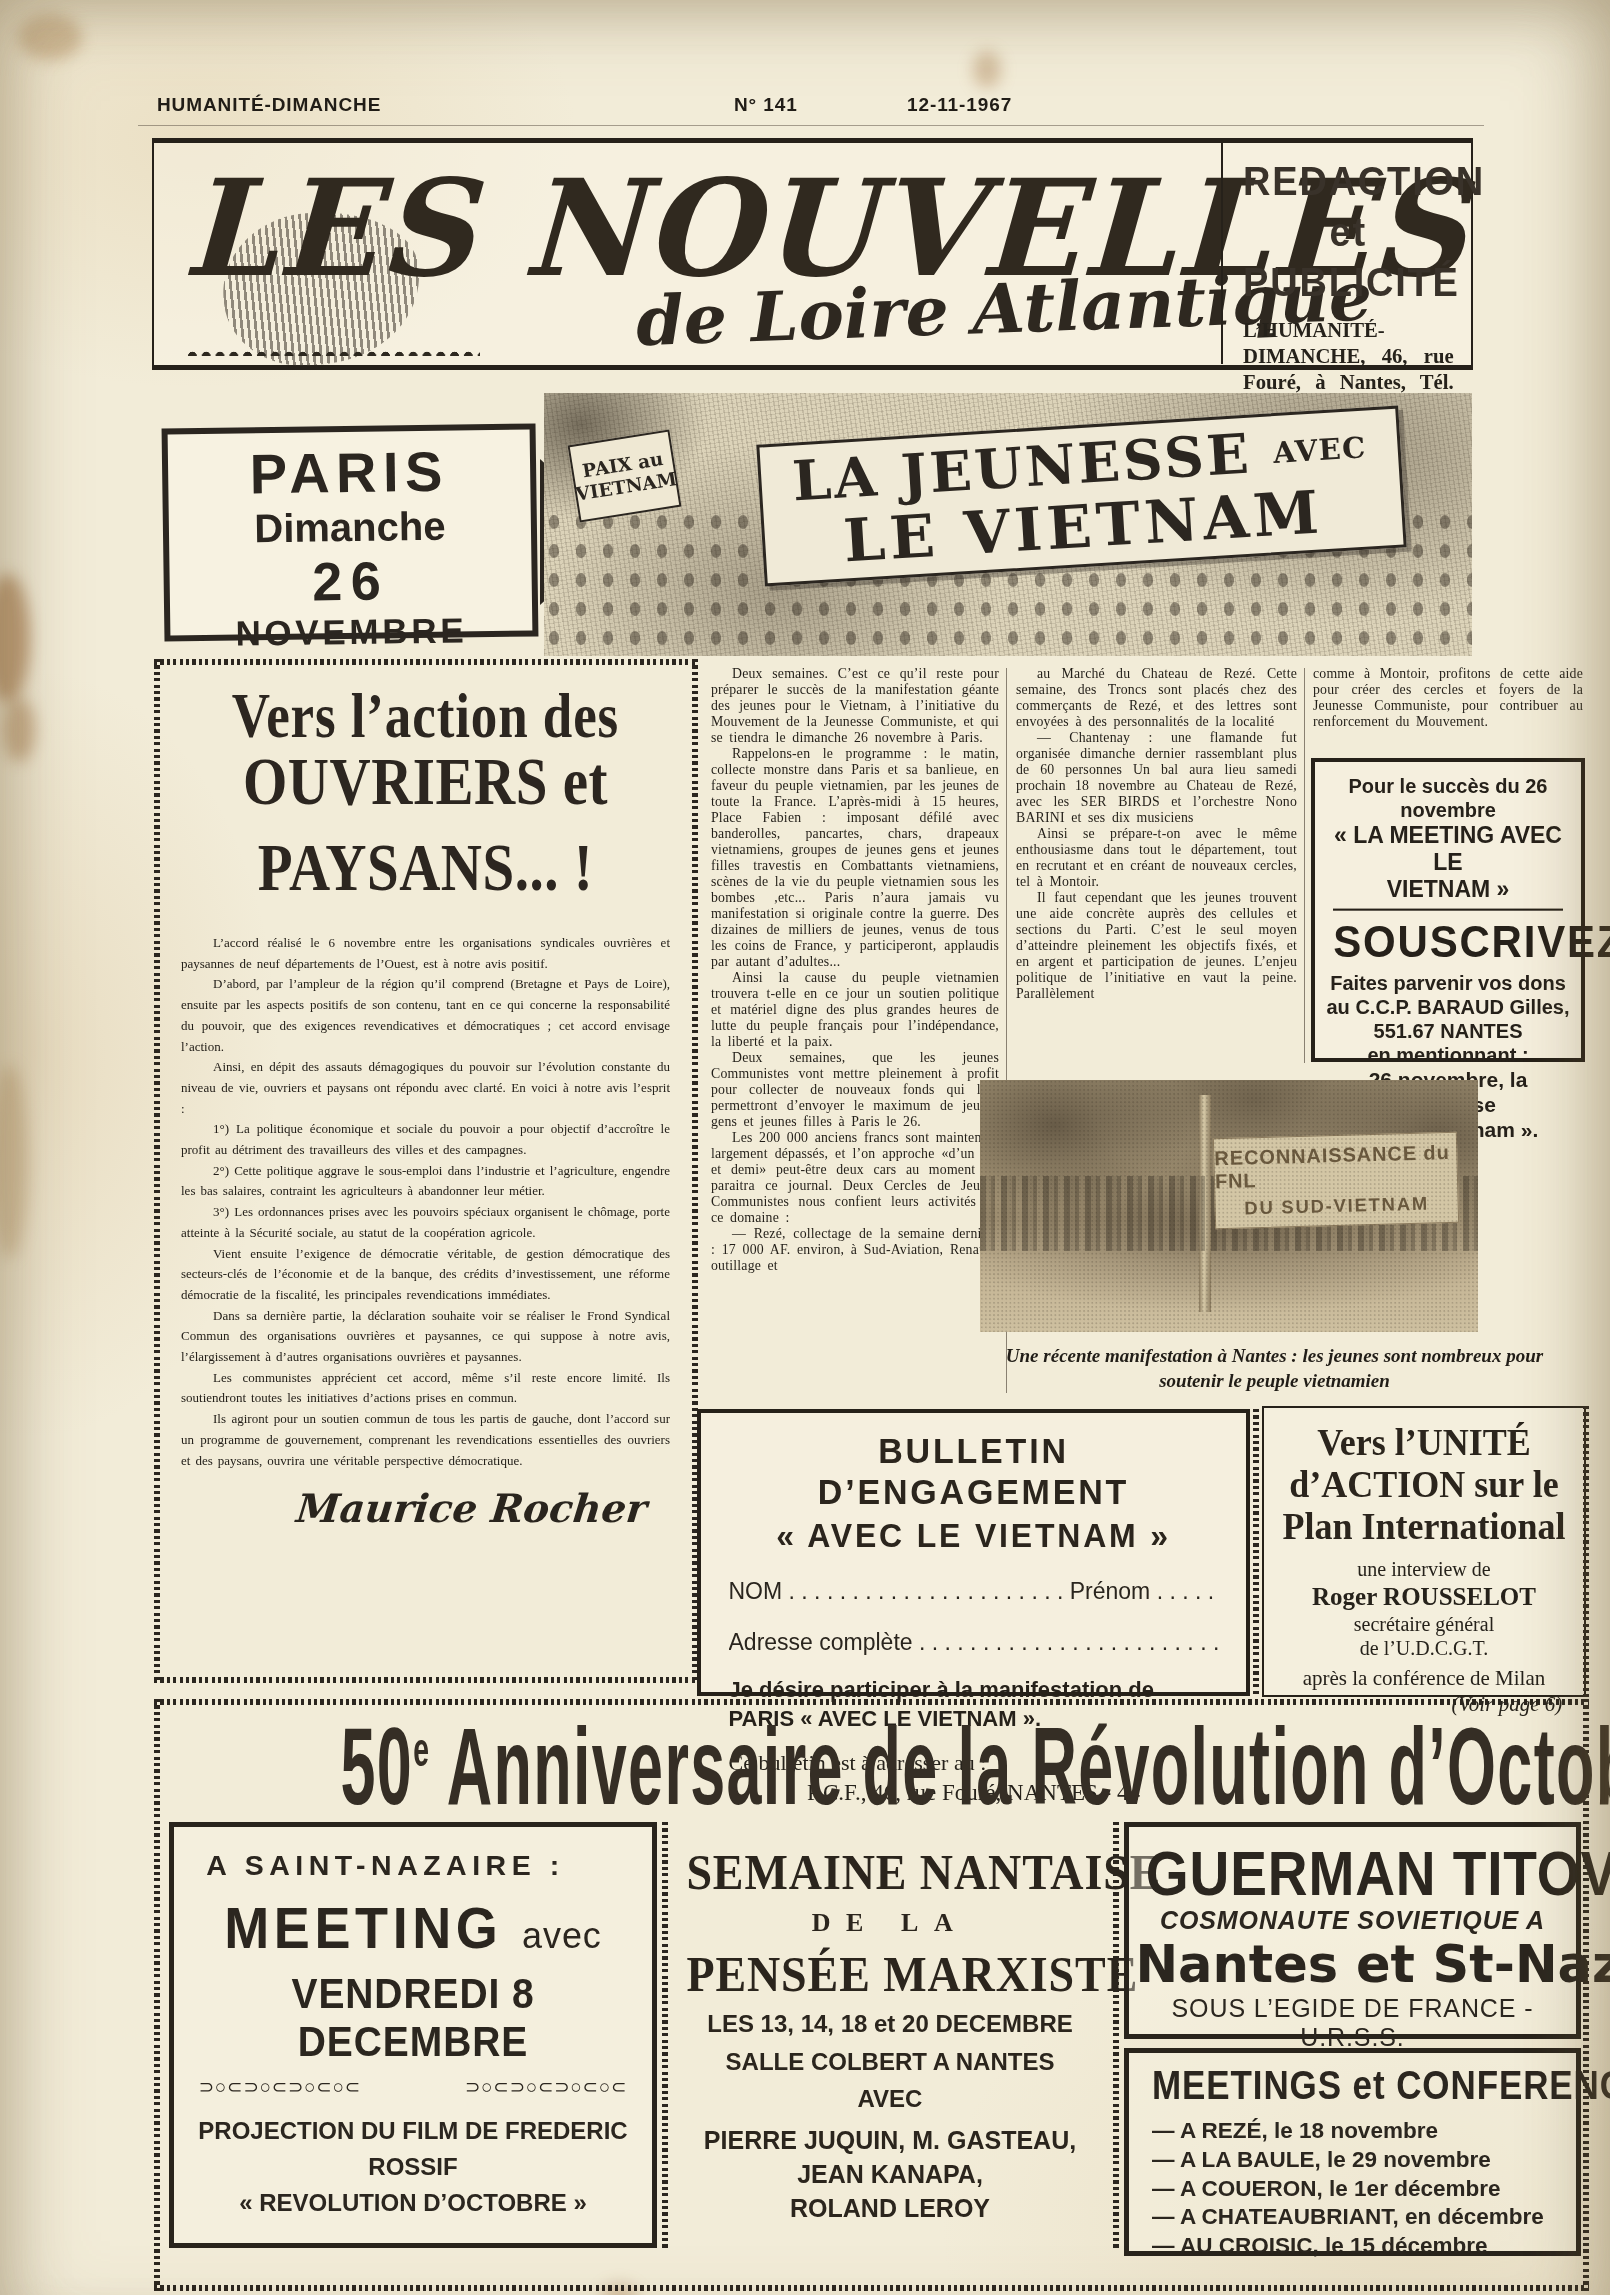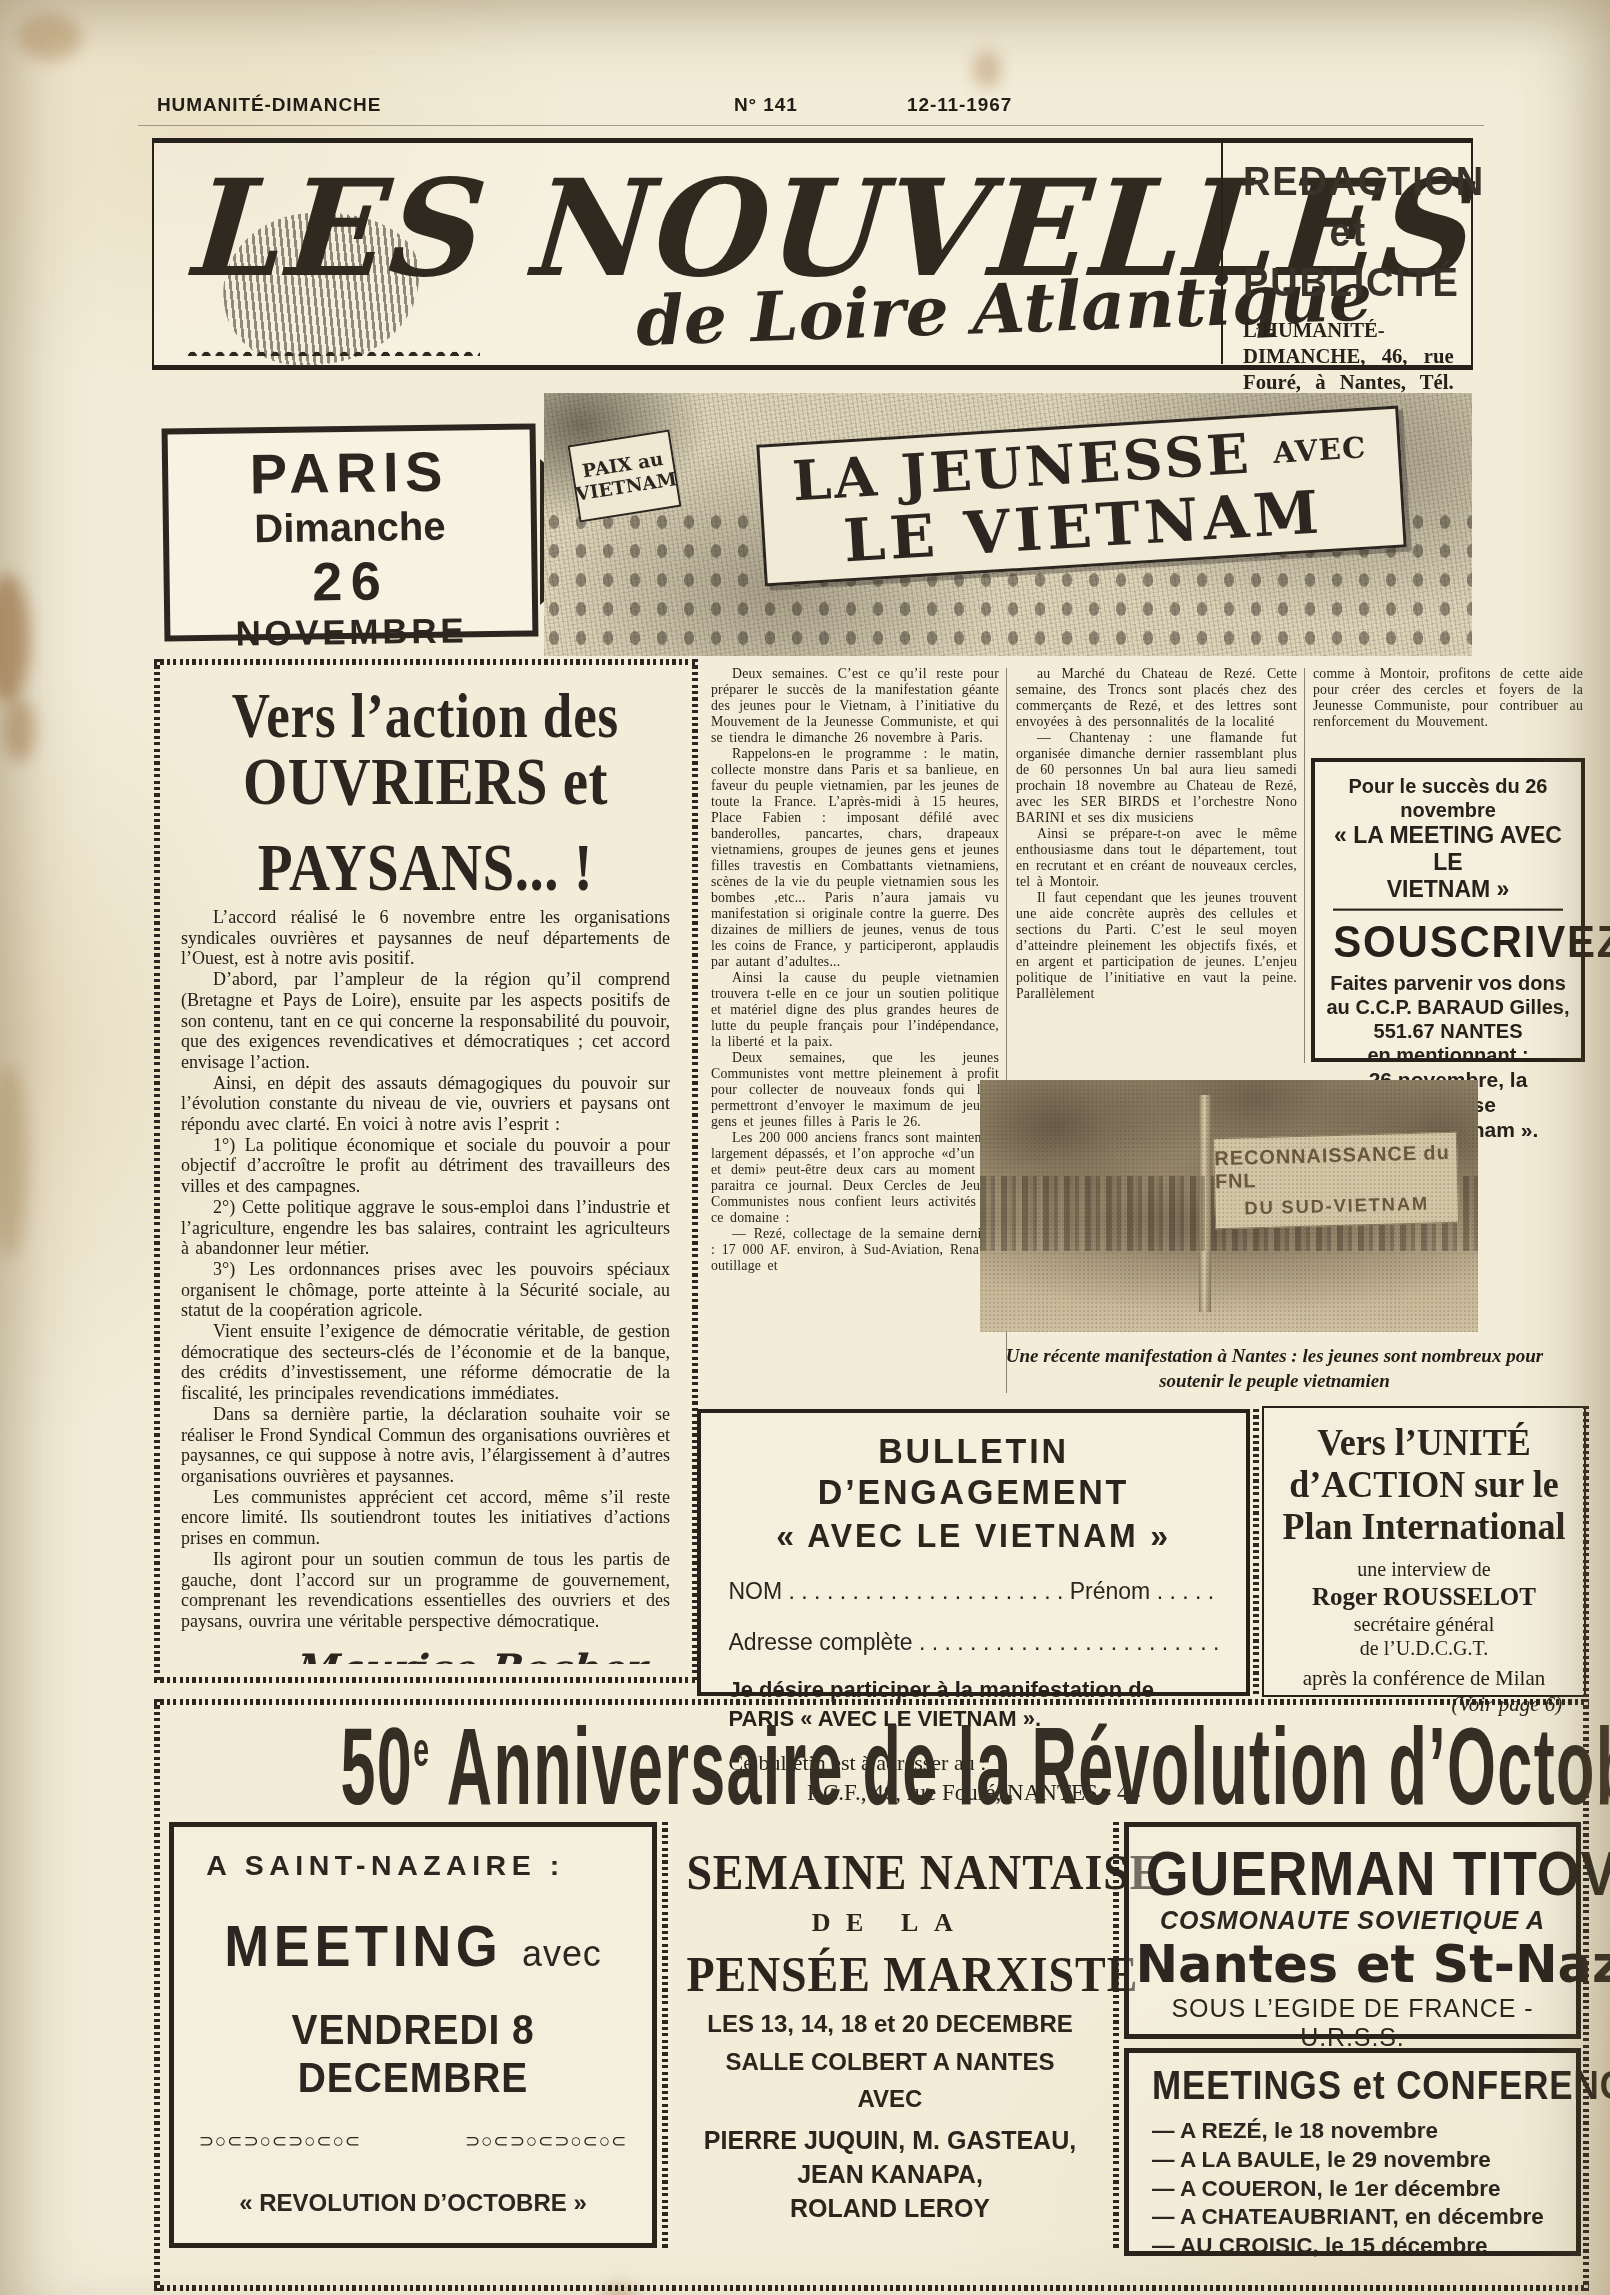--- a/index.html
+++ b/index.html
@@ -65,21 +65,21 @@
     transform:rotate(-3.5deg);box-shadow:4.6px 4.6px 0 rgba(43,38,32,.35);display:flex;flex-direction:column;justify-content:center;align-items:center;}
   .bigbanner .bl1{font-family:"DejaVu Serif",serif;font-weight:bold;font-size:55px;letter-spacing:2.8px;color:#2b2620;line-height:60px;}
   .bigbanner .bl1 .avec{font-size:29px;letter-spacing:1.4px;vertical-align:8.3px;}
   .bigbanner .bl2{font-family:"DejaVu Serif",serif;font-weight:bold;font-size:59px;letter-spacing:4.6px;color:#2b2620;line-height:63px;}
 
   
   .article-inner{position:absolute;left:181px;top:682px;width:489px;height:982px;overflow:hidden;}
   .art-title{font-family:"Liberation Serif",serif;font-weight:bold;color:#2c2620;text-align:center;transform:scaleY(1.18);}
   .art-t1{font-size:53px;line-height:69px;letter-spacing:0.9px;}
   .art-t2{font-size:57px;line-height:73px;letter-spacing:0.5px;}
-  .art-body{margin-top:10px;font-size:18px;line-height:20.7px;text-align:justify;word-spacing:1.8px;color:#24201a;}
+  .art-body{margin-top:36px;font-size:13px;line-height:20.7px;text-align:justify;word-spacing:1.8px;color:#24201a;}
   .art-body p{text-indent:32px;}
   .sig{margin-top:13.8px;text-align:right;padding-right:23px;font-family:"DejaVu Serif",serif;font-style:italic;font-weight:bold;font-size:39px;color:#2a251e;transform:skewX(-6deg);}
 
   
   .newscol{position:absolute;font-size:13.8px;line-height:16px;text-align:justify;word-spacing:2.8px;letter-spacing:0.2px;color:#221e18;overflow:hidden;}
   .newscol p{text-indent:21px;}
 
   
   .sous{position:absolute;left:1311px;top:758px;width:274px;height:304px;border:4.6px solid #262119;padding:12px 8.3px;text-align:center;
     font-family:"Liberation Sans",sans-serif;font-weight:bold;color:#26211a;background:rgba(250,246,232,.4);}
@@ -319,20 +319,21 @@
 
   <div class="duclos">
     <div class="du-loc">A SAINT-NAZAIRE :</div>
     <div class="du-meet"><span>MEETING</span> <span class="avec">avec</span></div>
     <div class="du-date">VENDREDI 8 DECEMBRE</div>
     <div class="du-orn">
       <span>⊃○⊂⊃○⊂⊃○⊂○⊂</span>
       <span>⊃○⊂⊃○⊂⊃○⊂○⊂</span>
     </div>
     <div class="du-film">
+      <div>PROJECTION DU FILM DE FREDERIC ROSSIF</div>
       <div>« REVOLUTION D’OCTOBRE »</div>
     </div>
   </div>
 
   <div class="tick-v" style="left:662px;top:1822px;height:426px;"></div>
   <div class="tick-v" style="left:1113px;top:1822px;height:426px;"></div>
   <div class="semaine">
     <div class="se-t">SEMAINE NANTAISE</div>
     <div class="se-dela">DE LA</div>
     <div class="se-t">PENSÉE MARXISTE</div>

